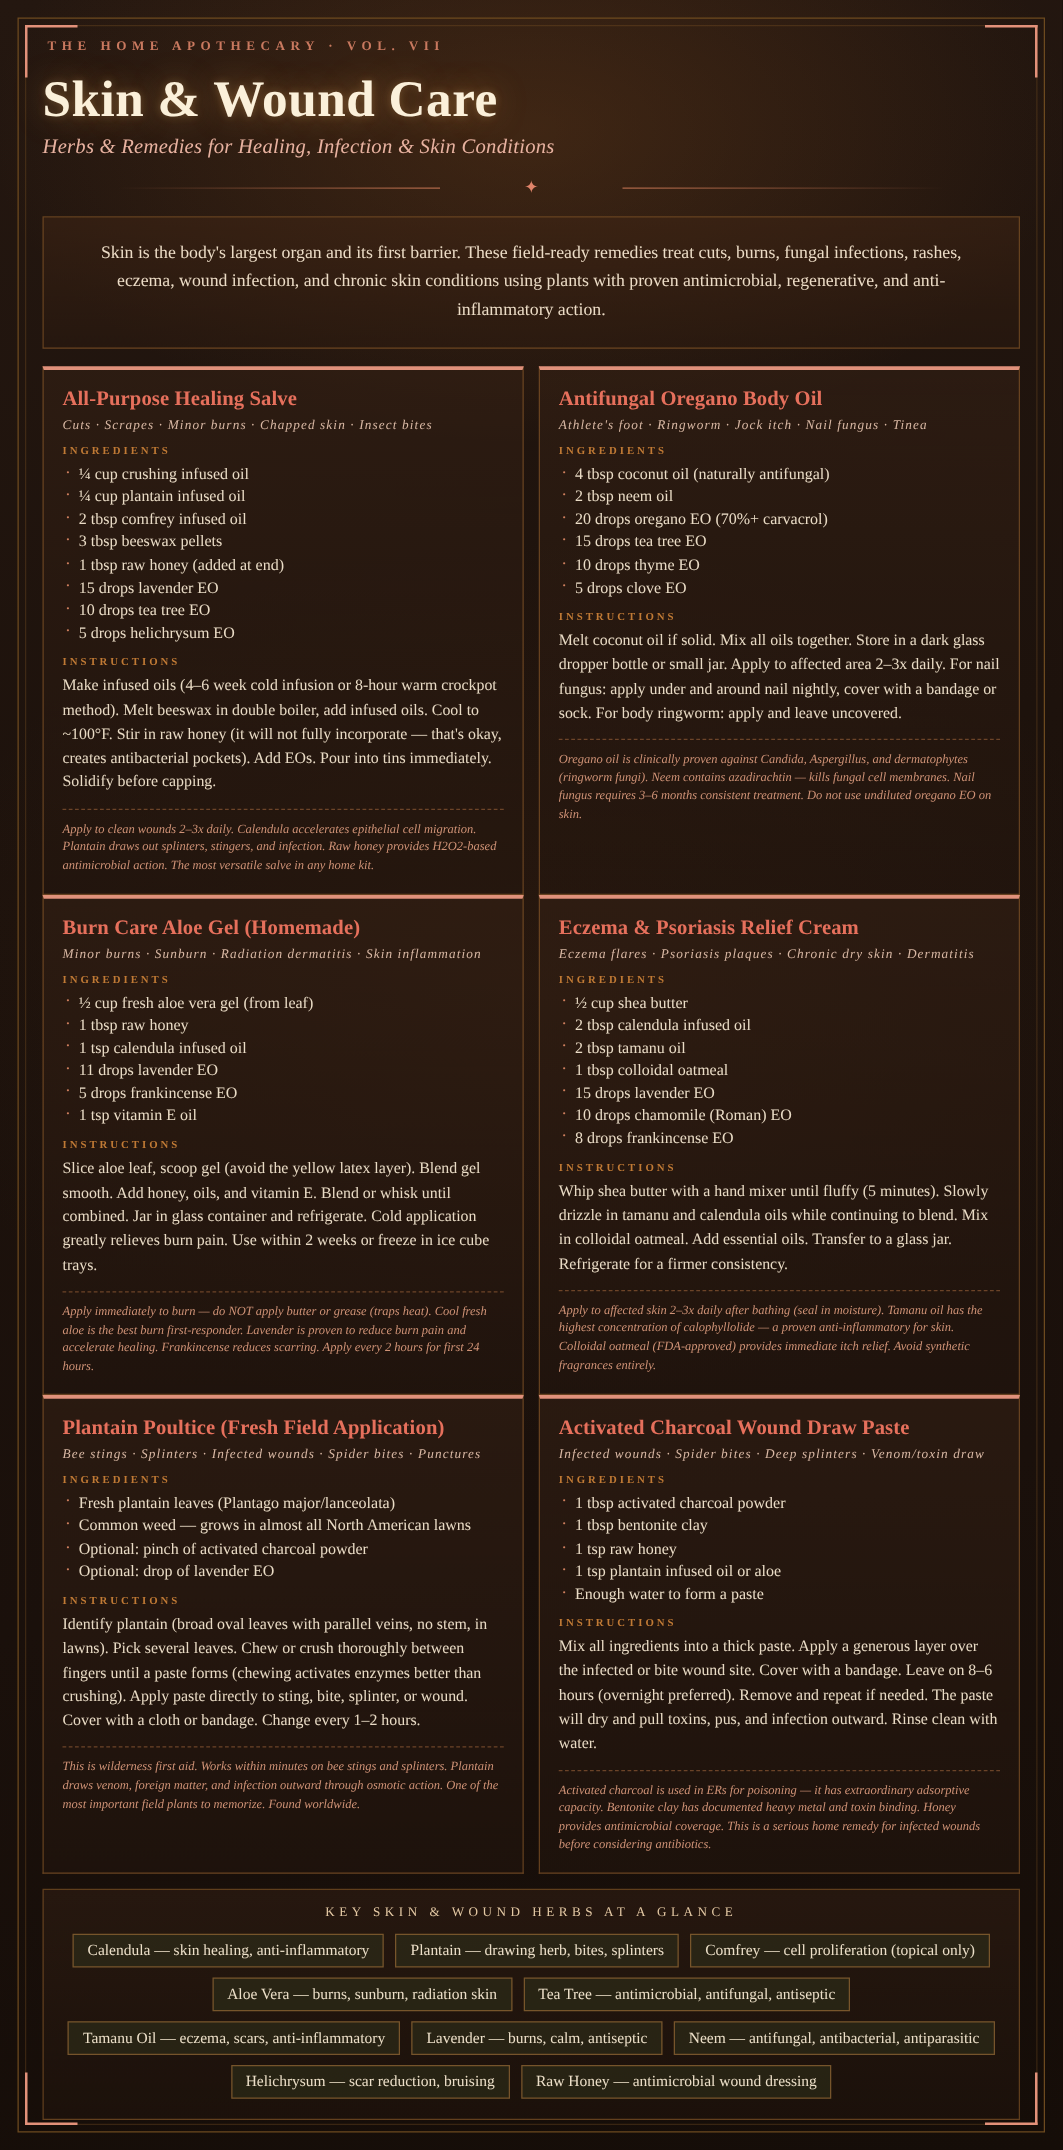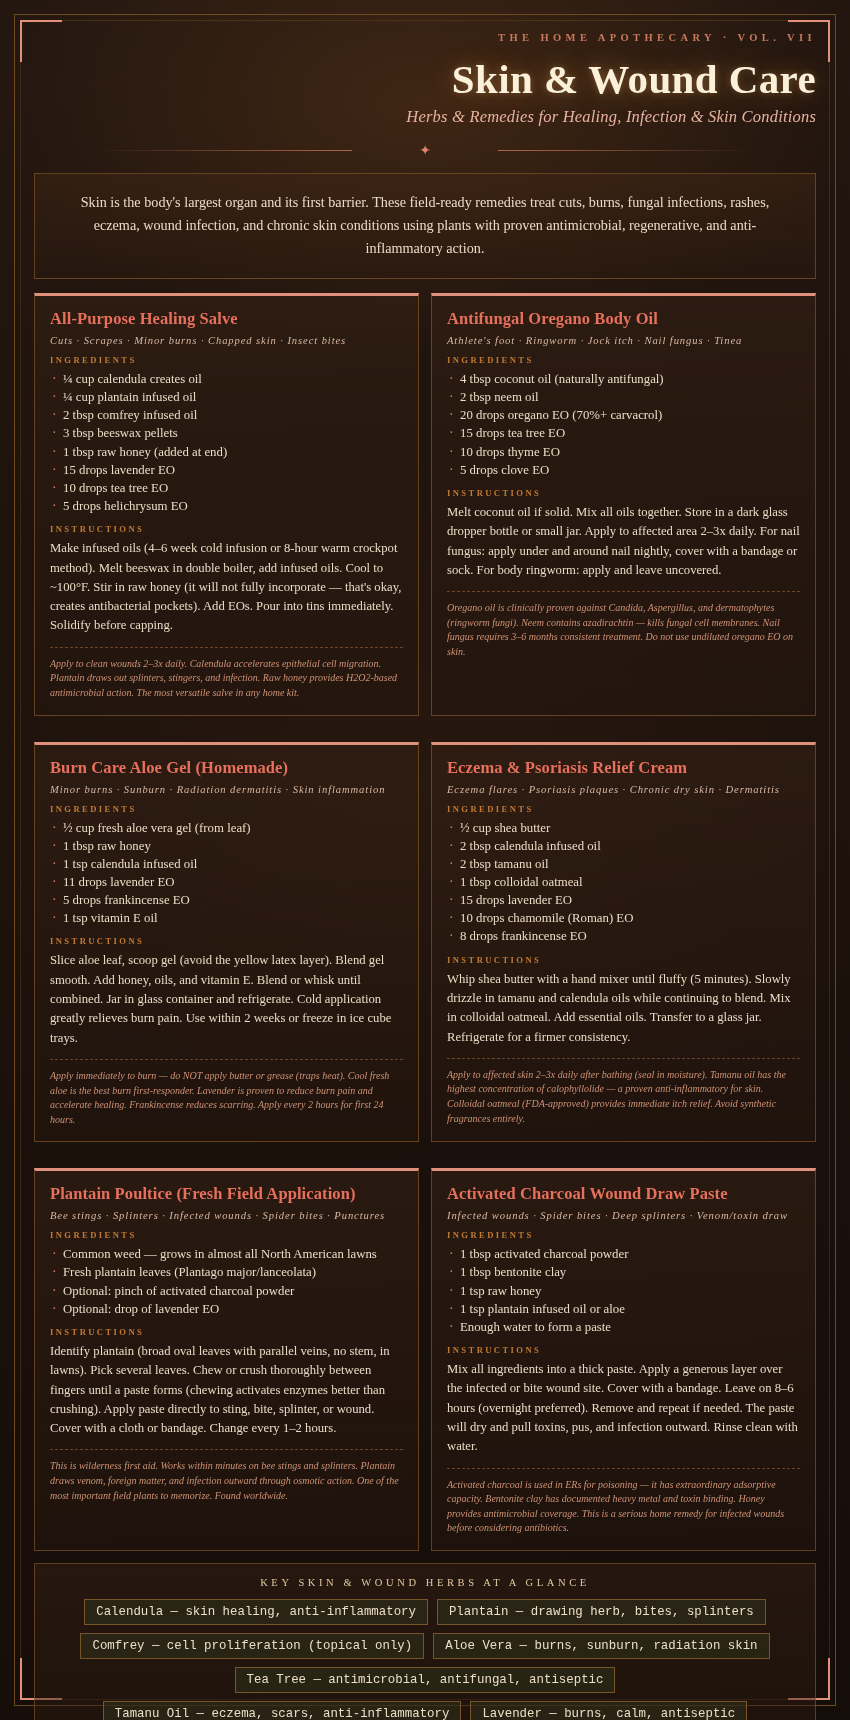--- a/index.html
+++ b/index.html
@@ -29,21 +29,21 @@
   }
   .corner { position:absolute; width:42px; height:42px; border-color:#e3917a; }
   .corner.tl { left:20px;  top:20px;    border-left:2px solid #e3917a; border-top:2px solid #e3917a; }
   .corner.tr { right:20px; top:20px;    border-right:2px solid #e3917a; border-top:2px solid #e3917a; }
   .corner.bl { left:20px;  bottom:20px; border-left:2px solid #e3917a; border-bottom:2px solid #e3917a; }
   .corner.br { right:20px; bottom:20px; border-right:2px solid #e3917a; border-bottom:2px solid #e3917a; }
 
   .content { position:absolute; left:34px; right:34px; top:22px; bottom:16px; }
 
   
-  header { text-align:right; padding-top:10px; }
+  header { text-align:left; padding-top:10px; }
   .kicker {
     font-size:10.5px; letter-spacing:4.4px; color:#c9795f;
     font-family:"Liberation Serif", serif; font-weight:700;
     padding-left:4px;
   }
   .title {
     font-family:"Liberation Serif", serif;
     font-weight:700; font-size:41px; color:#fbf0da;
     margin-top:12px; letter-spacing:0.4px;
     text-shadow:0 0 26px rgba(226,150,70,0.42), 0 0 7px rgba(240,190,120,0.28);
@@ -71,21 +71,21 @@
   .intro {
     margin-top:17px;
     border:1px solid rgba(150,98,44,0.55);
     background:linear-gradient(180deg, rgba(62,36,20,0.55) 0%, rgba(44,26,15,0.42) 100%);
     padding:17px 26px 18px;
     text-align:center;
     font-size:14.2px; line-height:1.62; color:#ecdcc6;
   }
 
   
-  .grid { margin-top:14px; display:grid; grid-template-columns:1fr 1fr; gap:26px 12px; }
+  .grid { margin-top:14px; display:grid; grid-template-columns:1fr 1fr; gap:0 12px; }
   .card {
     border:1px solid rgba(148,96,44,0.58);
     border-top:3px solid #e0917b;
     background:linear-gradient(180deg, rgba(52,32,20,0.58) 0%, rgba(36,22,14,0.46) 100%);
     padding:13px 15px 14px;
     display:flex; flex-direction:column;
   }
   .card-title {
     font-weight:700; font-size:16.5px; color:#e6705c;
     letter-spacing:0.1px;
@@ -127,21 +127,21 @@
   }
   .herbkey-title {
     text-align:center; font-size:10.5px; letter-spacing:3.6px;
     color:#e4c9a4; font-weight:400; margin-bottom:11px;
   }
   .tags { display:flex; flex-wrap:wrap; justify-content:center; gap:8px 9px; }
   .tag {
     border:1px solid rgba(150,104,52,0.72);
     background:rgba(48,50,28,0.55);
     padding:5px 11px;
-    font-size:12.4px; color:#ecdfc8; white-space:nowrap;font-family:Liberation Mono, monospace;
+    font-size:12.4px; color:#ecdfc8; white-space:nowrap;
   }
 </style>
 </head>
 <body>
 
 <div class="poster">
   <div class="frame-outer"></div>
   <div class="frame-inner"></div>
   <div class="corner tl"></div>
   <div class="corner tr"></div>
@@ -163,21 +163,21 @@
       <p>Skin is the body's largest organ and its first barrier. These field-ready remedies treat cuts, burns, fungal infections, rashes, eczema, wound infection, and chronic skin conditions using plants with proven antimicrobial, regenerative, and anti-inflammatory action.</p>
     </section>
 
     <section class="grid">
 
       <article class="card">
         <h2 class="card-title">All-Purpose Healing Salve</h2>
         <div class="card-uses">Cuts · Scrapes · Minor burns · Chapped skin · Insect bites</div>
         <div class="sec-label">INGREDIENTS</div>
         <ul class="ingredients">
-          <li>¼ cup calendula creates oil</li>
+          <li>¼ cup crushing infused oil</li>
           <li>¼ cup plantain infused oil</li>
           <li>2 tbsp comfrey infused oil</li>
           <li>3 tbsp beeswax pellets</li>
           <li>1 tbsp raw honey (added at end)</li>
           <li>15 drops lavender EO</li>
           <li>10 drops tea tree EO</li>
           <li>5 drops helichrysum EO</li>
         </ul>
         <div class="sec-label">INSTRUCTIONS</div>
         <p class="instructions">Make infused oils (4–6 week cold infusion or 8-hour warm crockpot method). Melt beeswax in double boiler, add infused oils. Cool to ~100°F. Stir in raw honey (it will not fully incorporate — that's okay, creates antibacterial pockets). Add EOs. Pour into tins immediately. Solidify before capping.</p>
@@ -242,22 +242,22 @@
         <div class="note-wrap">
           <p class="note">Apply to affected skin 2–3x daily after bathing (seal in moisture). Tamanu oil has the highest concentration of calophyllolide — a proven anti-inflammatory for skin. Colloidal oatmeal (FDA-approved) provides immediate itch relief. Avoid synthetic fragrances entirely.</p>
         </div>
       </article>
 
       <article class="card">
         <h2 class="card-title">Plantain Poultice (Fresh Field Application)</h2>
         <div class="card-uses">Bee stings · Splinters · Infected wounds · Spider bites · Punctures</div>
         <div class="sec-label">INGREDIENTS</div>
         <ul class="ingredients">
+          <li>Fresh plantain leaves (Plantago major/lanceolata)</li>
           <li>Common weed — grows in almost all North American lawns</li>
-          <li>Fresh plantain leaves (Plantago major/lanceolata)</li>
           <li>Optional: pinch of activated charcoal powder</li>
           <li>Optional: drop of lavender EO</li>
         </ul>
         <div class="sec-label">INSTRUCTIONS</div>
         <p class="instructions">Identify plantain (broad oval leaves with parallel veins, no stem, in lawns). Pick several leaves. Chew or crush thoroughly between fingers until a paste forms (chewing activates enzymes better than crushing). Apply paste directly to sting, bite, splinter, or wound. Cover with a cloth or bandage. Change every 1–2 hours.</p>
         <div class="note-wrap">
           <p class="note">This is wilderness first aid. Works within minutes on bee stings and splinters. Plantain draws venom, foreign matter, and infection outward through osmotic action. One of the most important field plants to memorize. Found worldwide.</p>
         </div>
       </article>
 

